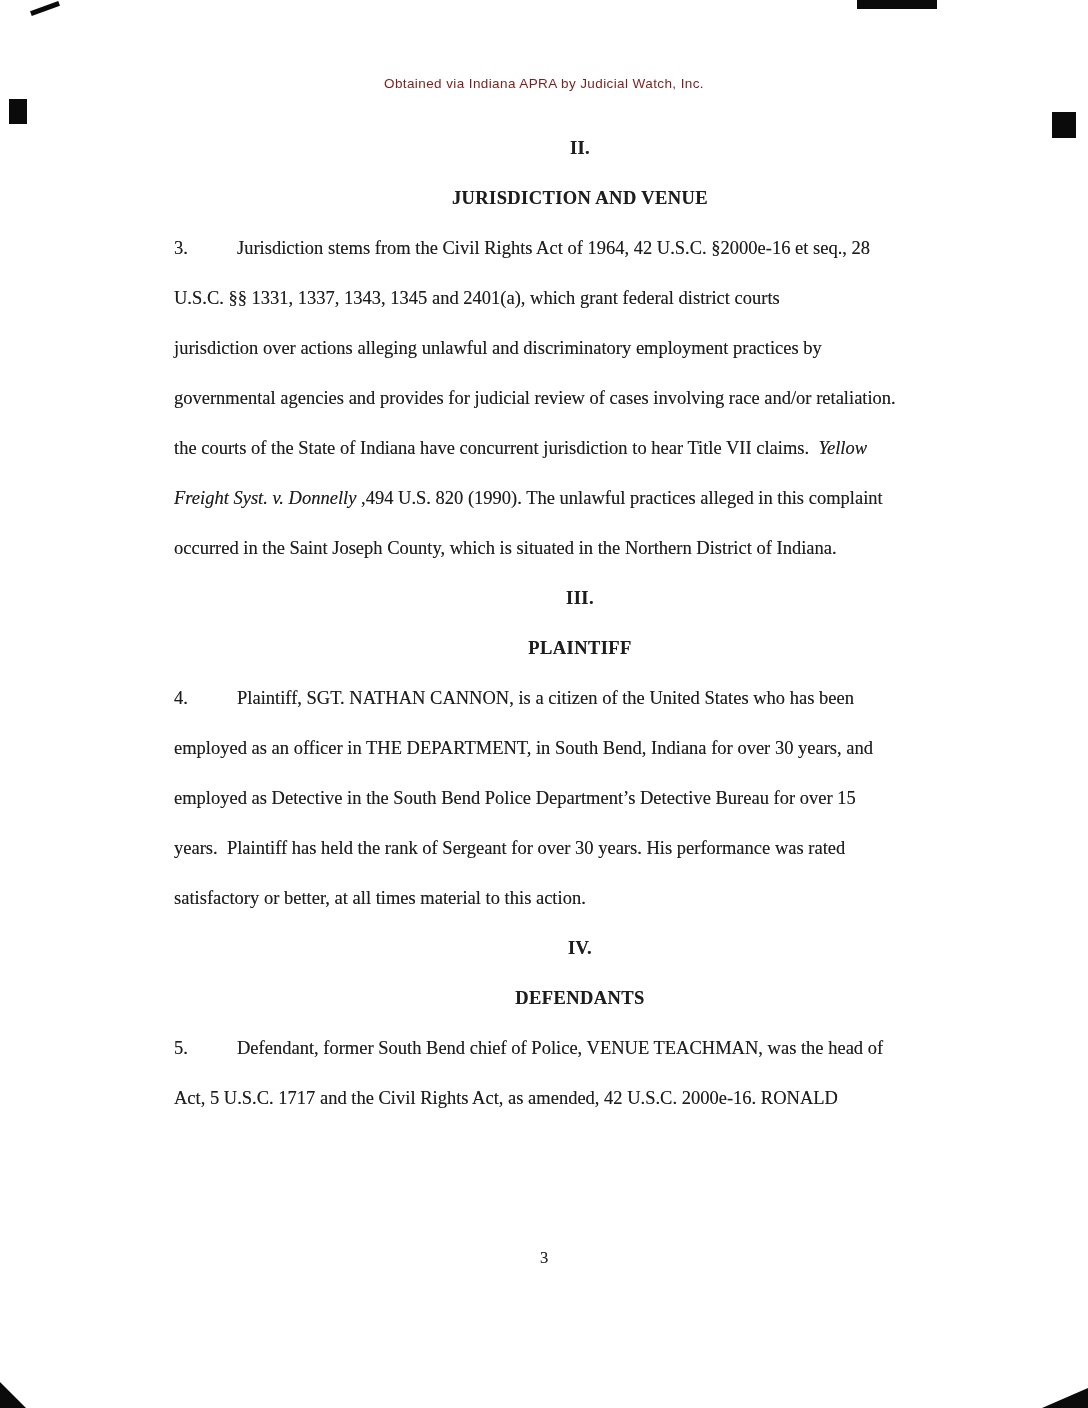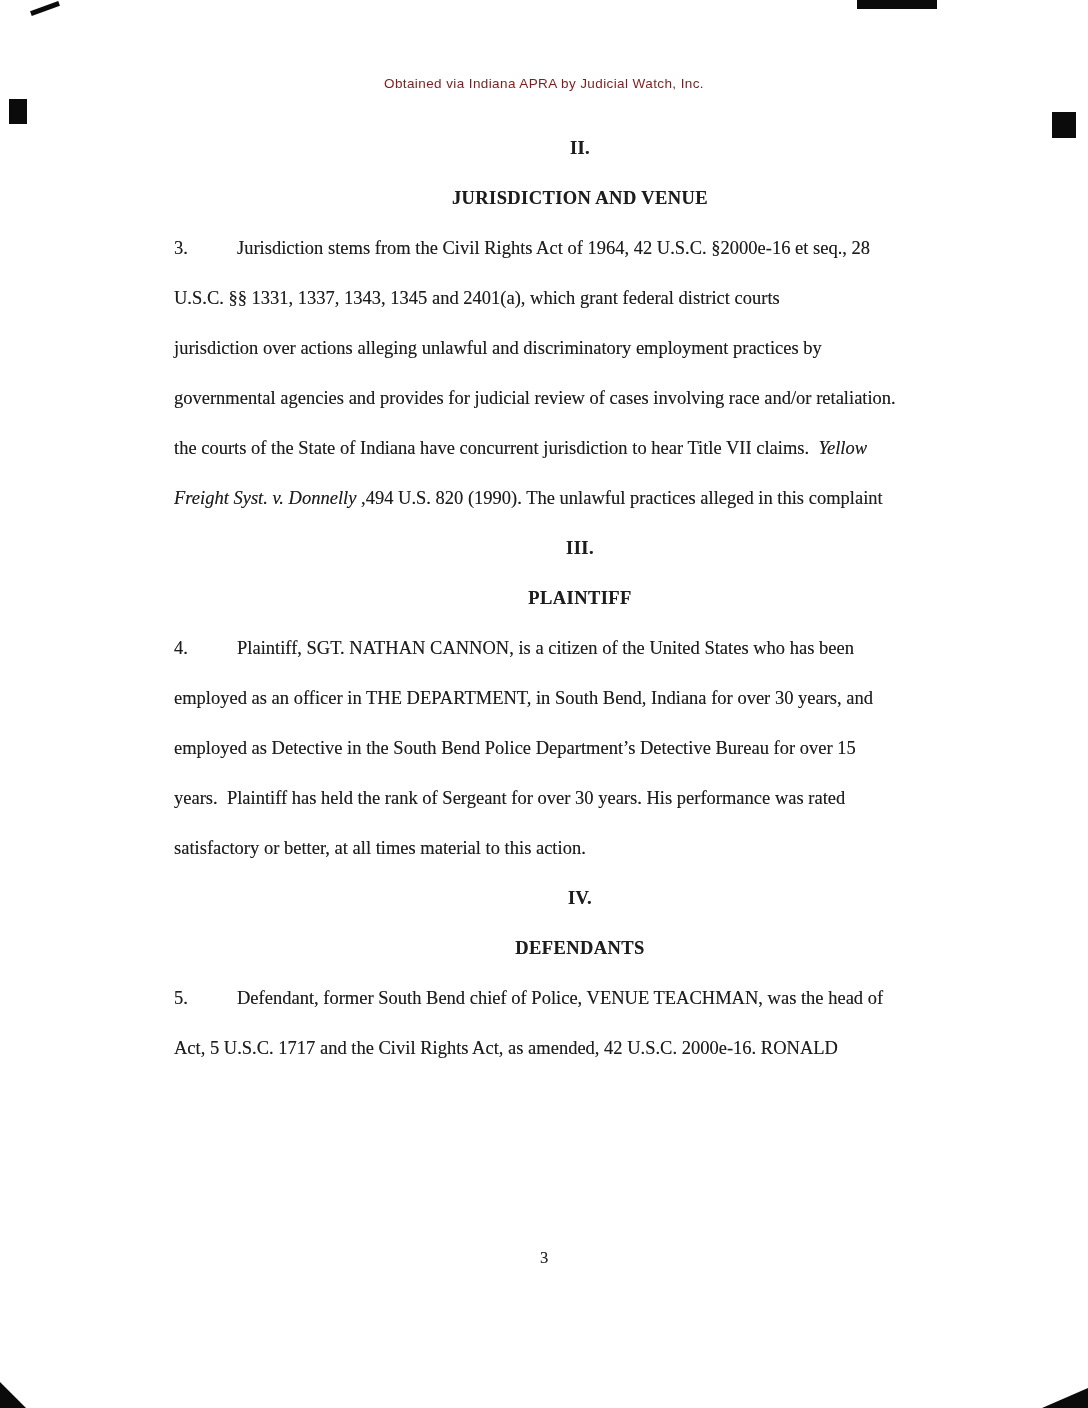--- a/index.html
+++ b/index.html
@@ -62,20 +62,21 @@
 
   <div class="content">
       <div class="block roman"><span>II.</span></div>
       <div class="block title"><span>JURISDICTION AND VENUE</span></div>
       <div class="block line"><span class="pnum">3.</span><span>Jurisdiction stems from the Civil Rights Act of 1964, 42 U.S.C. §2000e-16 et seq., 28</span></div>
       <div class="block line"><span>U.S.C. §§ 1331, 1337, 1343, 1345 and 2401(a), which grant federal district courts</span></div>
       <div class="block line"><span>jurisdiction over actions alleging unlawful and discriminatory employment practices by</span></div>
       <div class="block line"><span>governmental agencies and provides for judicial review of cases involving race and/or retaliation.</span></div>
       <div class="block line"><span>the courts of the State of Indiana have concurrent jurisdiction to hear Title VII claims.  </span><span class="it">Yellow</span></div>
       <div class="block line"><span class="it">Freight Syst. v. Donnelly</span><span> ,494 U.S. 820 (1990). The unlawful practices alleged in this complaint</span></div>
+      <div class="block line"><span>occurred in the Saint Joseph County, which is situated in the Northern District of Indiana.</span></div>
       <div class="block roman"><span>III.</span></div>
       <div class="block title"><span>PLAINTIFF</span></div>
       <div class="block line"><span class="pnum">4.</span><span>Plaintiff, SGT. NATHAN CANNON, is a citizen of the United States who has been</span></div>
       <div class="block line"><span>employed as an officer in THE DEPARTMENT, in South Bend, Indiana for over 30 years, and</span></div>
       <div class="block line"><span>employed as Detective in the South Bend Police Department’s Detective Bureau for over 15</span></div>
       <div class="block line"><span>years.  Plaintiff has held the rank of Sergeant for over 30 years. His performance was rated</span></div>
       <div class="block line"><span>satisfactory or better, at all times material to this action.</span></div>
       <div class="block roman"><span>IV.</span></div>
       <div class="block title"><span>DEFENDANTS</span></div>
       <div class="block line"><span class="pnum">5.</span><span>Defendant, former South Bend chief of Police, VENUE TEACHMAN, was the head of</span></div>

